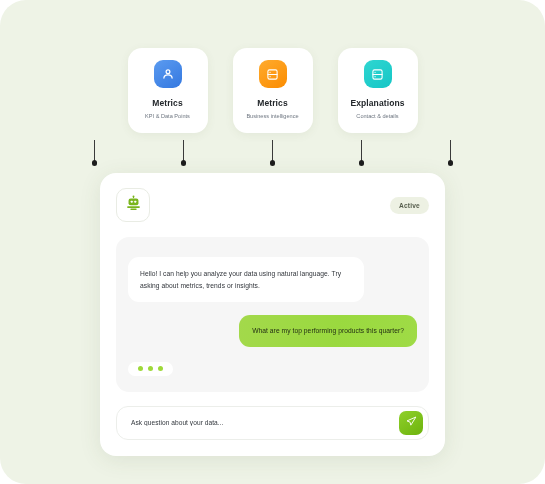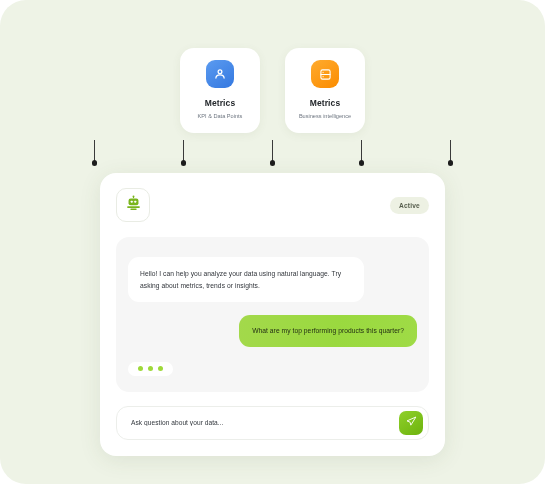--- a/index.html
+++ b/index.html
@@ -244,20 +244,34 @@
             <line x1="3.5" y1="12" x2="20.5" y2="12"></line>
             <circle cx="7.5" cy="8" r="1.1" fill="#ffffff" stroke="none"></circle>
             <circle cx="7.5" cy="16" r="1.1" fill="#ffffff" stroke="none"></circle>
           </svg>
         </span>
       </div>
       <div class="card-title">Metrics</div>
       <div class="card-sub">Business intelligence</div>
     </div>
 
+    <div class="card">
+      <div class="card-icon" style="background:linear-gradient(145deg,#2fd6d1 0%,#15c6c6 100%);">
+        <span>
+          <svg width="13" height="13" viewBox="0 0 24 24" fill="none" stroke="#ffffff" stroke-width="2" stroke-linecap="round" stroke-linejoin="round">
+            <rect x="3.5" y="3.5" width="17" height="17" rx="3"></rect>
+            <line x1="3.5" y1="12" x2="20.5" y2="12"></line>
+            <circle cx="7.5" cy="8" r="1.1" fill="#ffffff" stroke="none"></circle>
+            <circle cx="7.5" cy="16" r="1.1" fill="#ffffff" stroke="none"></circle>
+          </svg>
+        </span>
+      </div>
+      <div class="card-title">Explanations</div>
+      <div class="card-sub">Contact &amp; details</div>
+    </div>
 
 
   </div>
 
   <div class="connectors">
     <div class="conn">
       <div class="conn-line"></div>
       <div class="conn-dot"></div>
     </div>
     <div class="conn">

